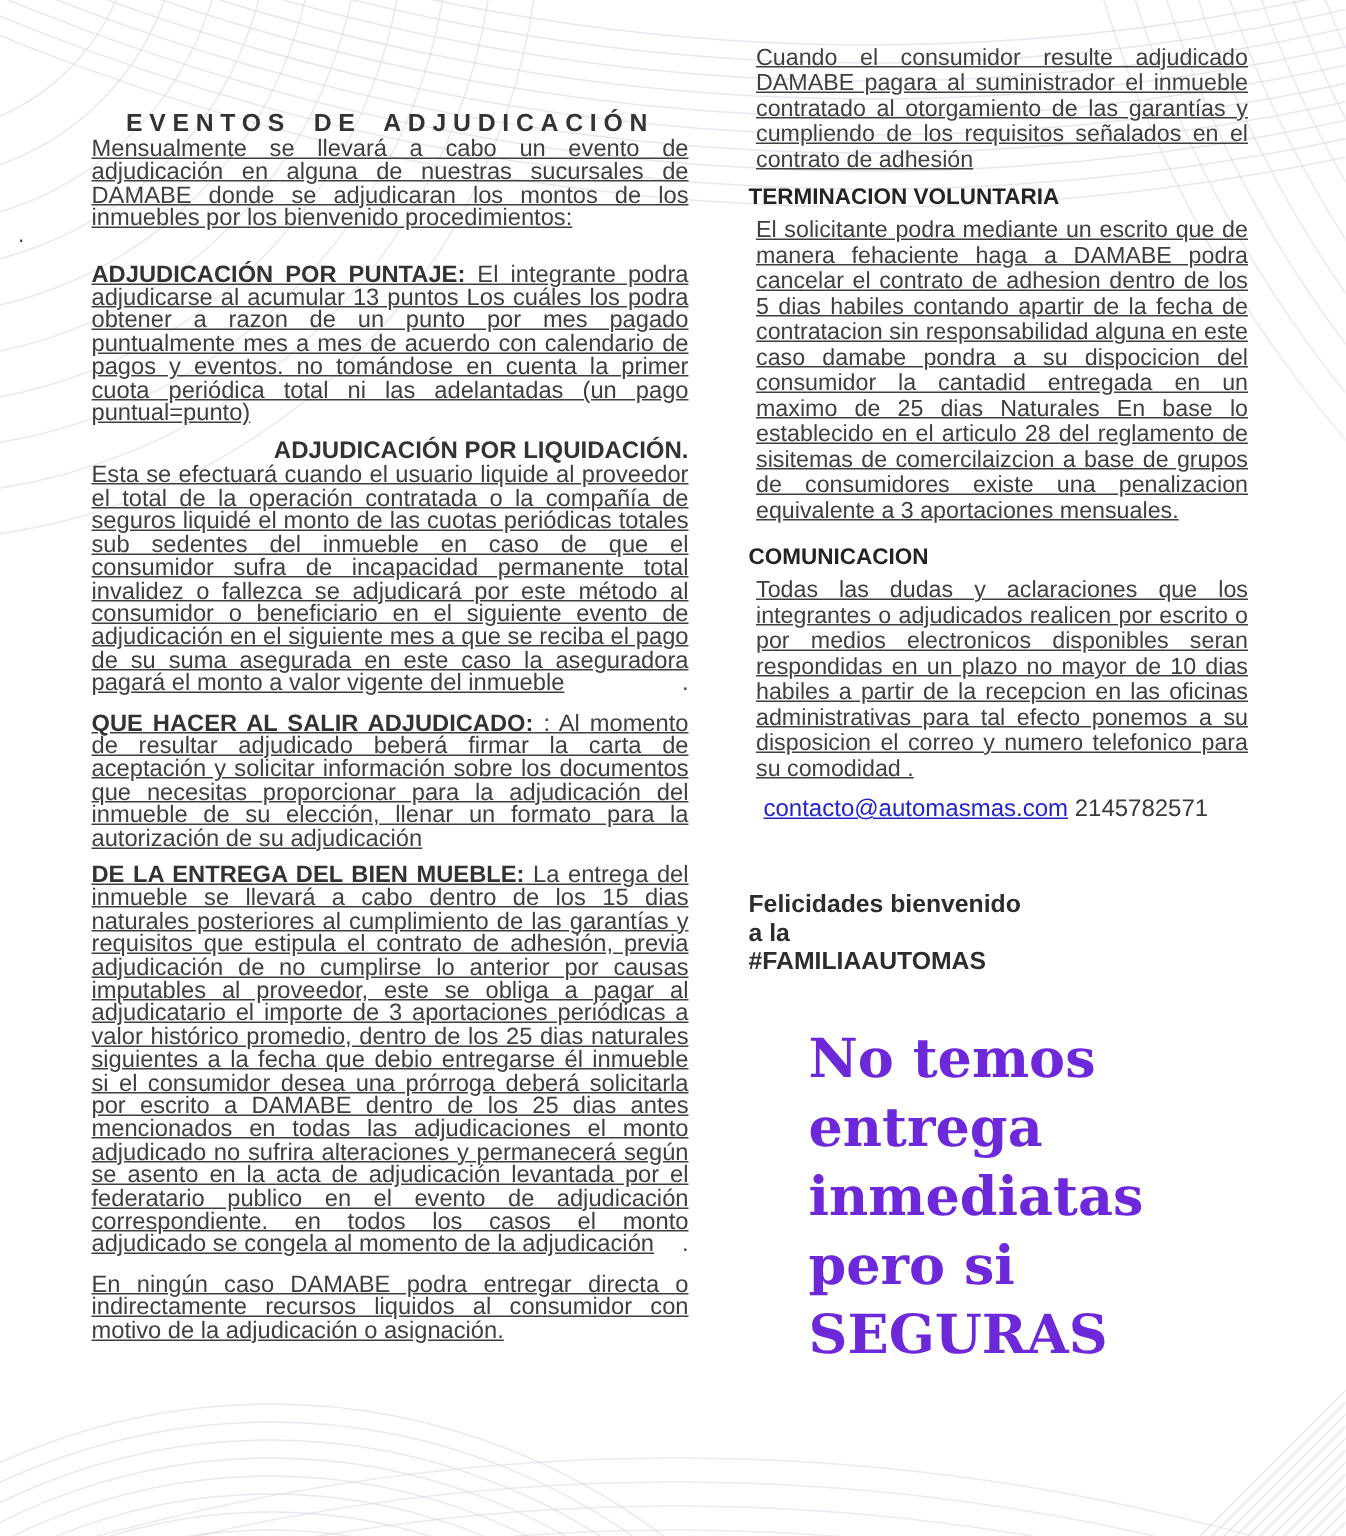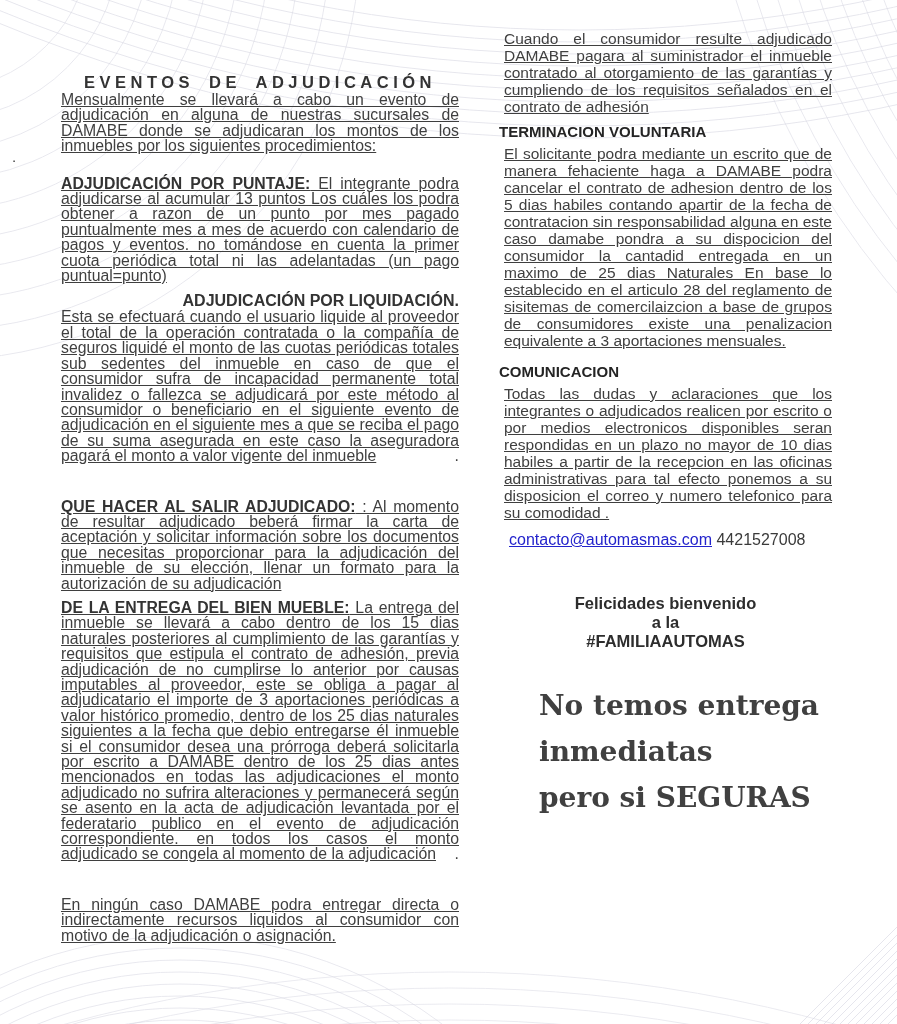--- a/index.html
+++ b/index.html
@@ -21,45 +21,45 @@
     color:#333; line-height:20px; text-align:center; white-space:nowrap;
   }
   .para { position:relative;text-decoration:underline; }
   .ih { font-weight:bold; color:#333; }
   .block-heading {
     display:flex; justify-content:flex-end; font-weight:bold; color:#333;
     font-size:16px; line-height:16px; margin-top:10px;
   }
   .trail-dot { position:absolute; right:0; bottom:0; }
   .mt22 { margin-top:22px; }
-  .mt19 { margin-top:35px; }
+  .mt19 { margin-top:11px; }
   .mt9  { margin-top:9px; }
   .margin-dot { position:absolute; left:12px; top:148px; font-size:15px; color:#3f3f3f; }
 
   
   .col-right {
     position:absolute; left:499px; top:30px; width:333px;
     font-size:15.5px; line-height:17px; text-align:justify;
   }
   .col-right .para { padding-left:5px; }
   .rc-heading {
     font-weight:bold; font-size:15px; line-height:20px; color:#242424;
     text-align:left; margin:7px 0 3px;
   }
   .contact-row { margin-top:10px; padding-left:10px; font-size:16px; text-align:left; }
   .contact-row a { color:#2323cc; }
   .contact-phone { color:#3a3a3a; }
   .welcome {
-    margin-top:46px; text-align:center; font-weight:bold; font-size:16.5px;
+    margin-top:46px; text-align:left; font-weight:bold; font-size:16.5px;
     line-height:19px; color:#2d2d2d;
   }
   .slogan {
     margin-top:32px; padding-left:40px; text-align:left;
     font-family:"DejaVu Serif", serif; font-weight:bold;
-    font-size:28px; line-height:46px; color:#404040;
+    font-size:36px; line-height:46px; color:#6d28d9;
   }
 </style>
 </head>
 <body>
 
 <div class="page">
 
   <svg class="waves" width="897" height="1024" viewBox="0 0 897 1024">
 
     <g opacity="0.6">
@@ -133,21 +133,21 @@
     </g>
   </svg>
 
   <span class="margin-dot">.</span>
 
   <div class="col-left">
 
     <div class="lc-title">EVENTOS DE ADJUDICACIÓN</div>
 
     <p class="para">
-      <span>Mensualmente se llevará a cabo un evento de adjudicación en alguna de nuestras sucursales de  DAMABE donde se adjudicaran los montos de los inmuebles por los siguientes procedimientos:</span>
+      <span>Mensualmente se llevará a cabo un evento de adjudicación en alguna de nuestras sucursales de  DAMABE donde se adjudicaran los montos de los inmuebles por los bienvenido procedimientos:</span>
     </p>
 
     <p class="para mt22">
       <b class="ih">ADJUDICACIÓN POR PUNTAJE:</b><span> El integrante podra adjudicarse al acumular 13 puntos Los cuáles los podra obtener a razon de un punto por mes pagado puntualmente mes a mes de acuerdo con calendario de pagos y eventos. no tomándose en cuenta la primer cuota periódica total ni las adelantadas (un pago puntual=punto)</span>
     </p>
 
     <div class="block-heading">
       <span>ADJUDICACIÓN POR LIQUIDACIÓN</span>
       <span>.</span>
     </div>
@@ -181,21 +181,21 @@
       <span>El solicitante podra mediante un escrito que de manera fehaciente haga a DAMABE podra cancelar el contrato de adhesion dentro de los 5 dias habiles contando apartir de la fecha de contratacion sin responsabilidad alguna en este caso damabe pondra a su dispocicion del consumidor la cantadid entregada en un maximo de 25 dias Naturales En base lo establecido en el articulo 28 del reglamento de sisitemas de comercilaizcion a base de grupos de consumidores existe una penalizacion equivalente a 3 aportaciones mensuales.</span>
     </p>
 
     <div class="rc-heading" style="margin-top:13px;">COMUNICACION</div>
     <p class="para">
       <span>Todas las dudas y aclaraciones que los integrantes o adjudicados realicen por escrito o por medios electronicos disponibles seran respondidas en un plazo no mayor de 10 dias habiles a partir de la recepcion en las oficinas administrativas para tal efecto ponemos a su disposicion el correo y numero telefonico para su comodidad .</span>
     </p>
 
     <div class="contact-row">
       <a href="#">contacto@automasmas.com</a>
-      <span class="contact-phone">4421527008</span>
+      <span class="contact-phone">2145782571</span>
     </div>
 
     <div class="welcome">
       <div>Felicidades bienvenido</div>
       <div>a la</div>
       <div>#FAMILIAAUTOMAS</div>
     </div>
 
     <div class="slogan">
       <div>No temos entrega</div>

